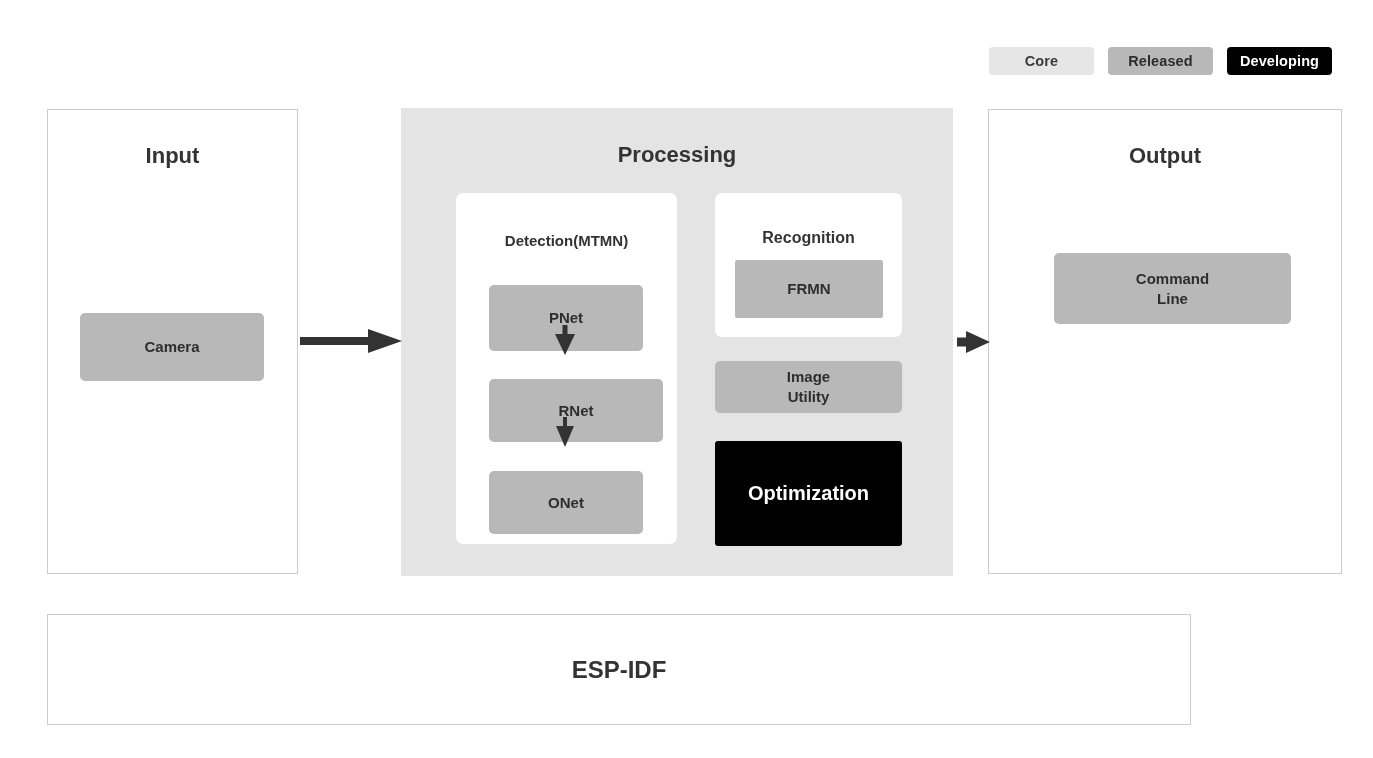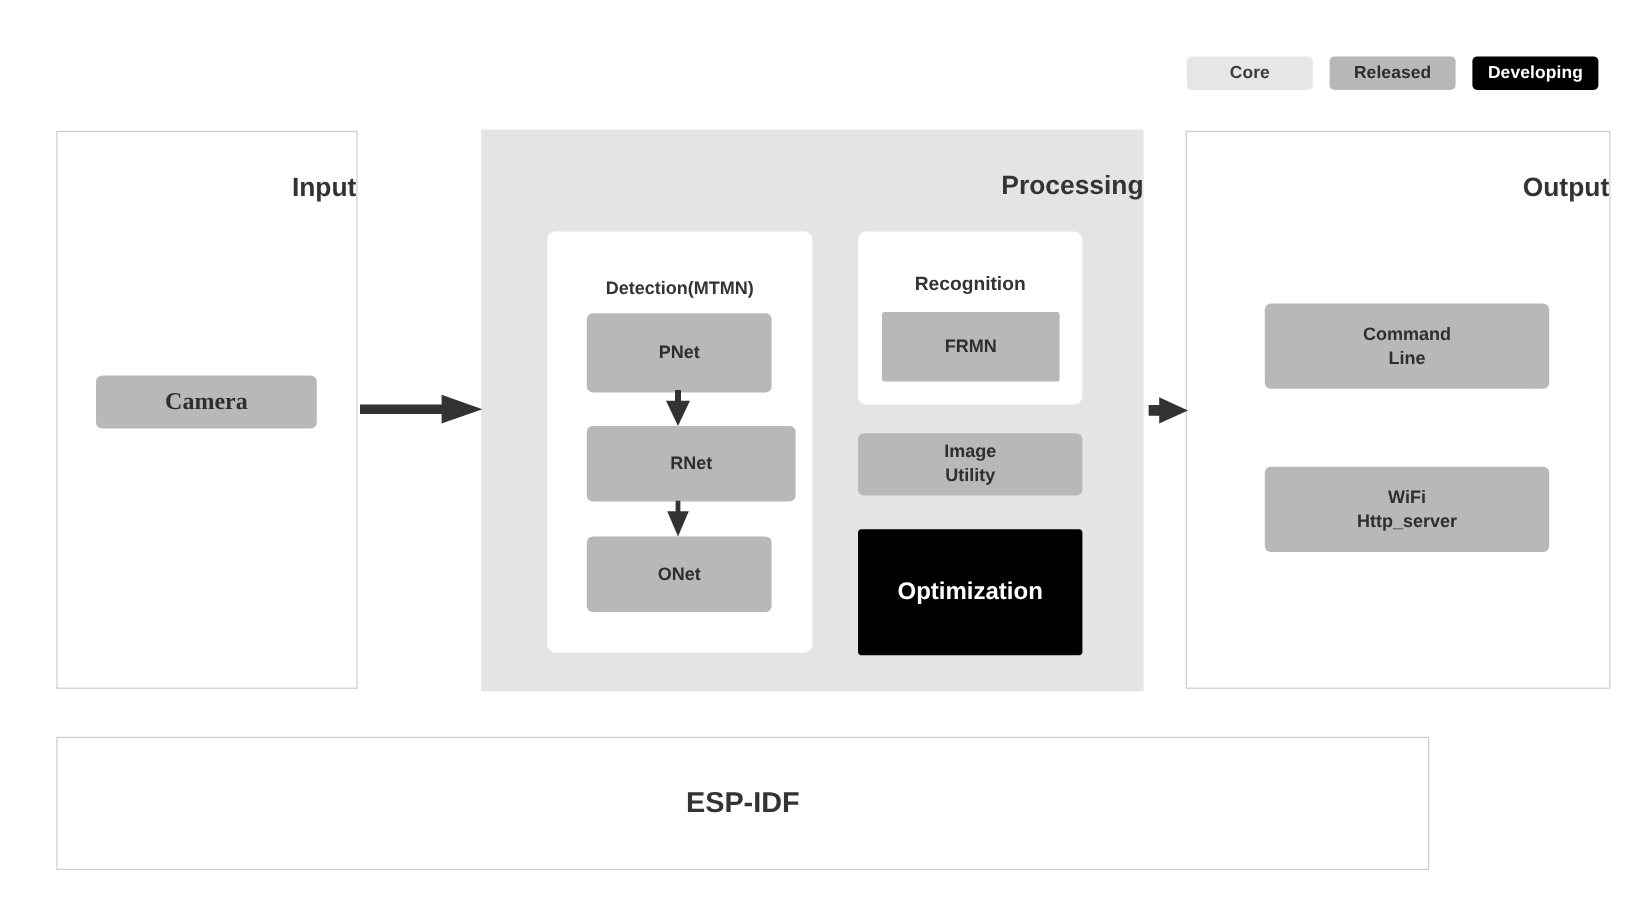--- a/index.html
+++ b/index.html
@@ -61,21 +61,21 @@
     box-sizing: border-box;
   }
   .panel-outline {
     background: #ffffff;
     border: 1px solid #cccccc;
   }
   .panel-title {
     position: absolute;
     left: 0;
     right: 0;
-    text-align: right;
+    text-align: center;
     font-size: 22px;
     font-weight: bold;
     color: #333333;
   }
 
   #panel-input {
     left: 47px;
     top: 109px;
     width: 251px;
     height: 465px;
@@ -148,43 +148,43 @@
     text-align: center;
     font-weight: bold;
     color: #333333;
   }
 
   
   #node-camera {
     left: 80px;
     top: 313px;
     width: 184px;
-    height: 44px;
-    font-size: 20px;
-    font-weight: bold;
-    font-family: Liberation Serif, serif;
+    height: 68px;
+    font-size: 15px;
+    font-weight: bold;
   }
 
   
   #card-detection {
     left: 456px;
     top: 193px;
     width: 221px;
     height: 351px;
   }
   #card-detection .card-title {
     top: 39px;
     font-size: 15px;
   }
   #node-pnet { left: 489px; top: 261px; width: 154px; height: 66px; }
   #node-rnet { left: 489px; top: 355px; width: 174px; height: 63px; }
   #node-onet { left: 489px; top: 447px; width: 154px; height: 63px; }
   #node-pnet, #node-rnet, #node-onet {
     font-size: 15px;
     font-weight: bold;
+    margin-top: 24px;
   }
 
   
   #card-recognition {
     left: 715px;
     top: 193px;
     width: 187px;
     height: 144px;
   }
   #card-recognition .card-title {
@@ -307,26 +307,20 @@
 
   <div class="panel panel-outline" id="panel-output">
     <div class="panel-title">Output</div>
   </div>
   <div class="node node-gray" id="node-command-line">
     <span>
       <span>Command</span><br>
       <span>Line</span>
     </span>
   </div>
-  <div class="node node-gray" id="node-wifi">
-    <span>
-      <span>WiFi</span><br>
-      <span>Http_server</span>
-    </span>
-  </div>
 
   <div class="panel panel-outline" id="panel-espidf">
     <span class="espidf-label">ESP-IDF</span>
   </div>
 
   <svg class="arrow" id="arrow-input-processing" width="104" height="30">
     <path d="M0 15 L72 15" stroke="#333333" stroke-width="8" fill="none"></path>
     <path d="M68 3 L102 15 L68 27 Z" fill="#333333"></path>
   </svg>
 

